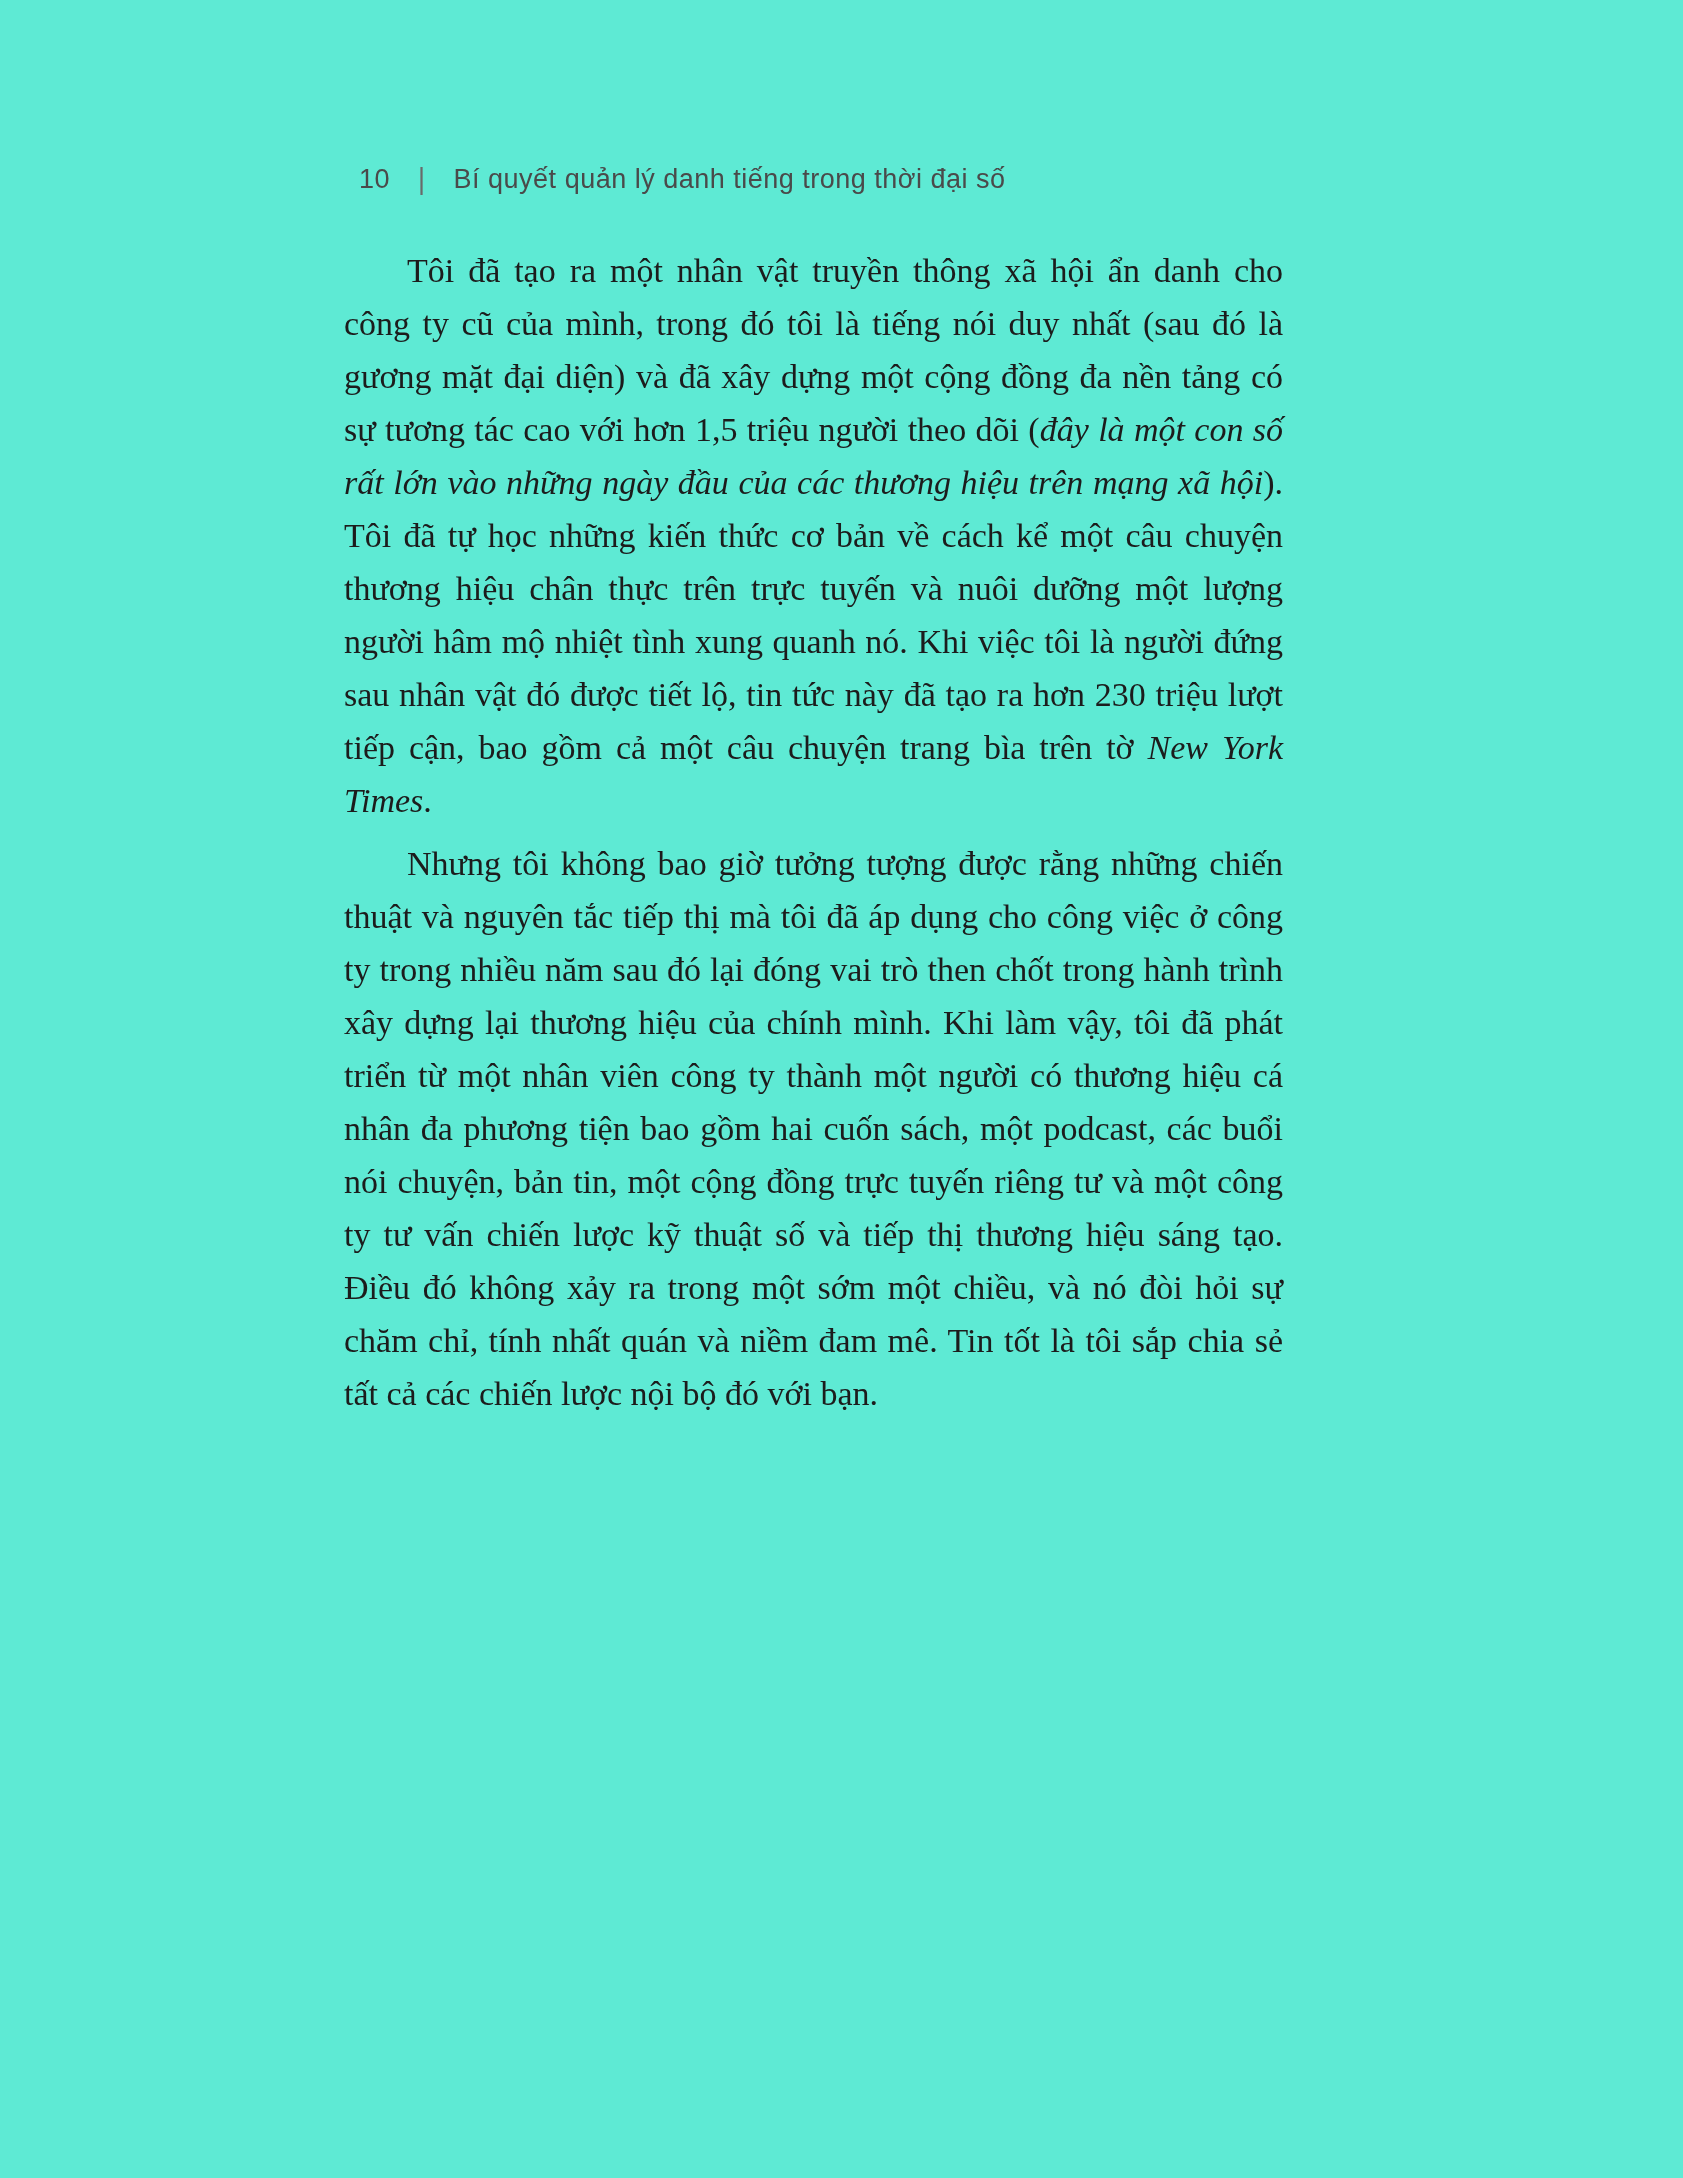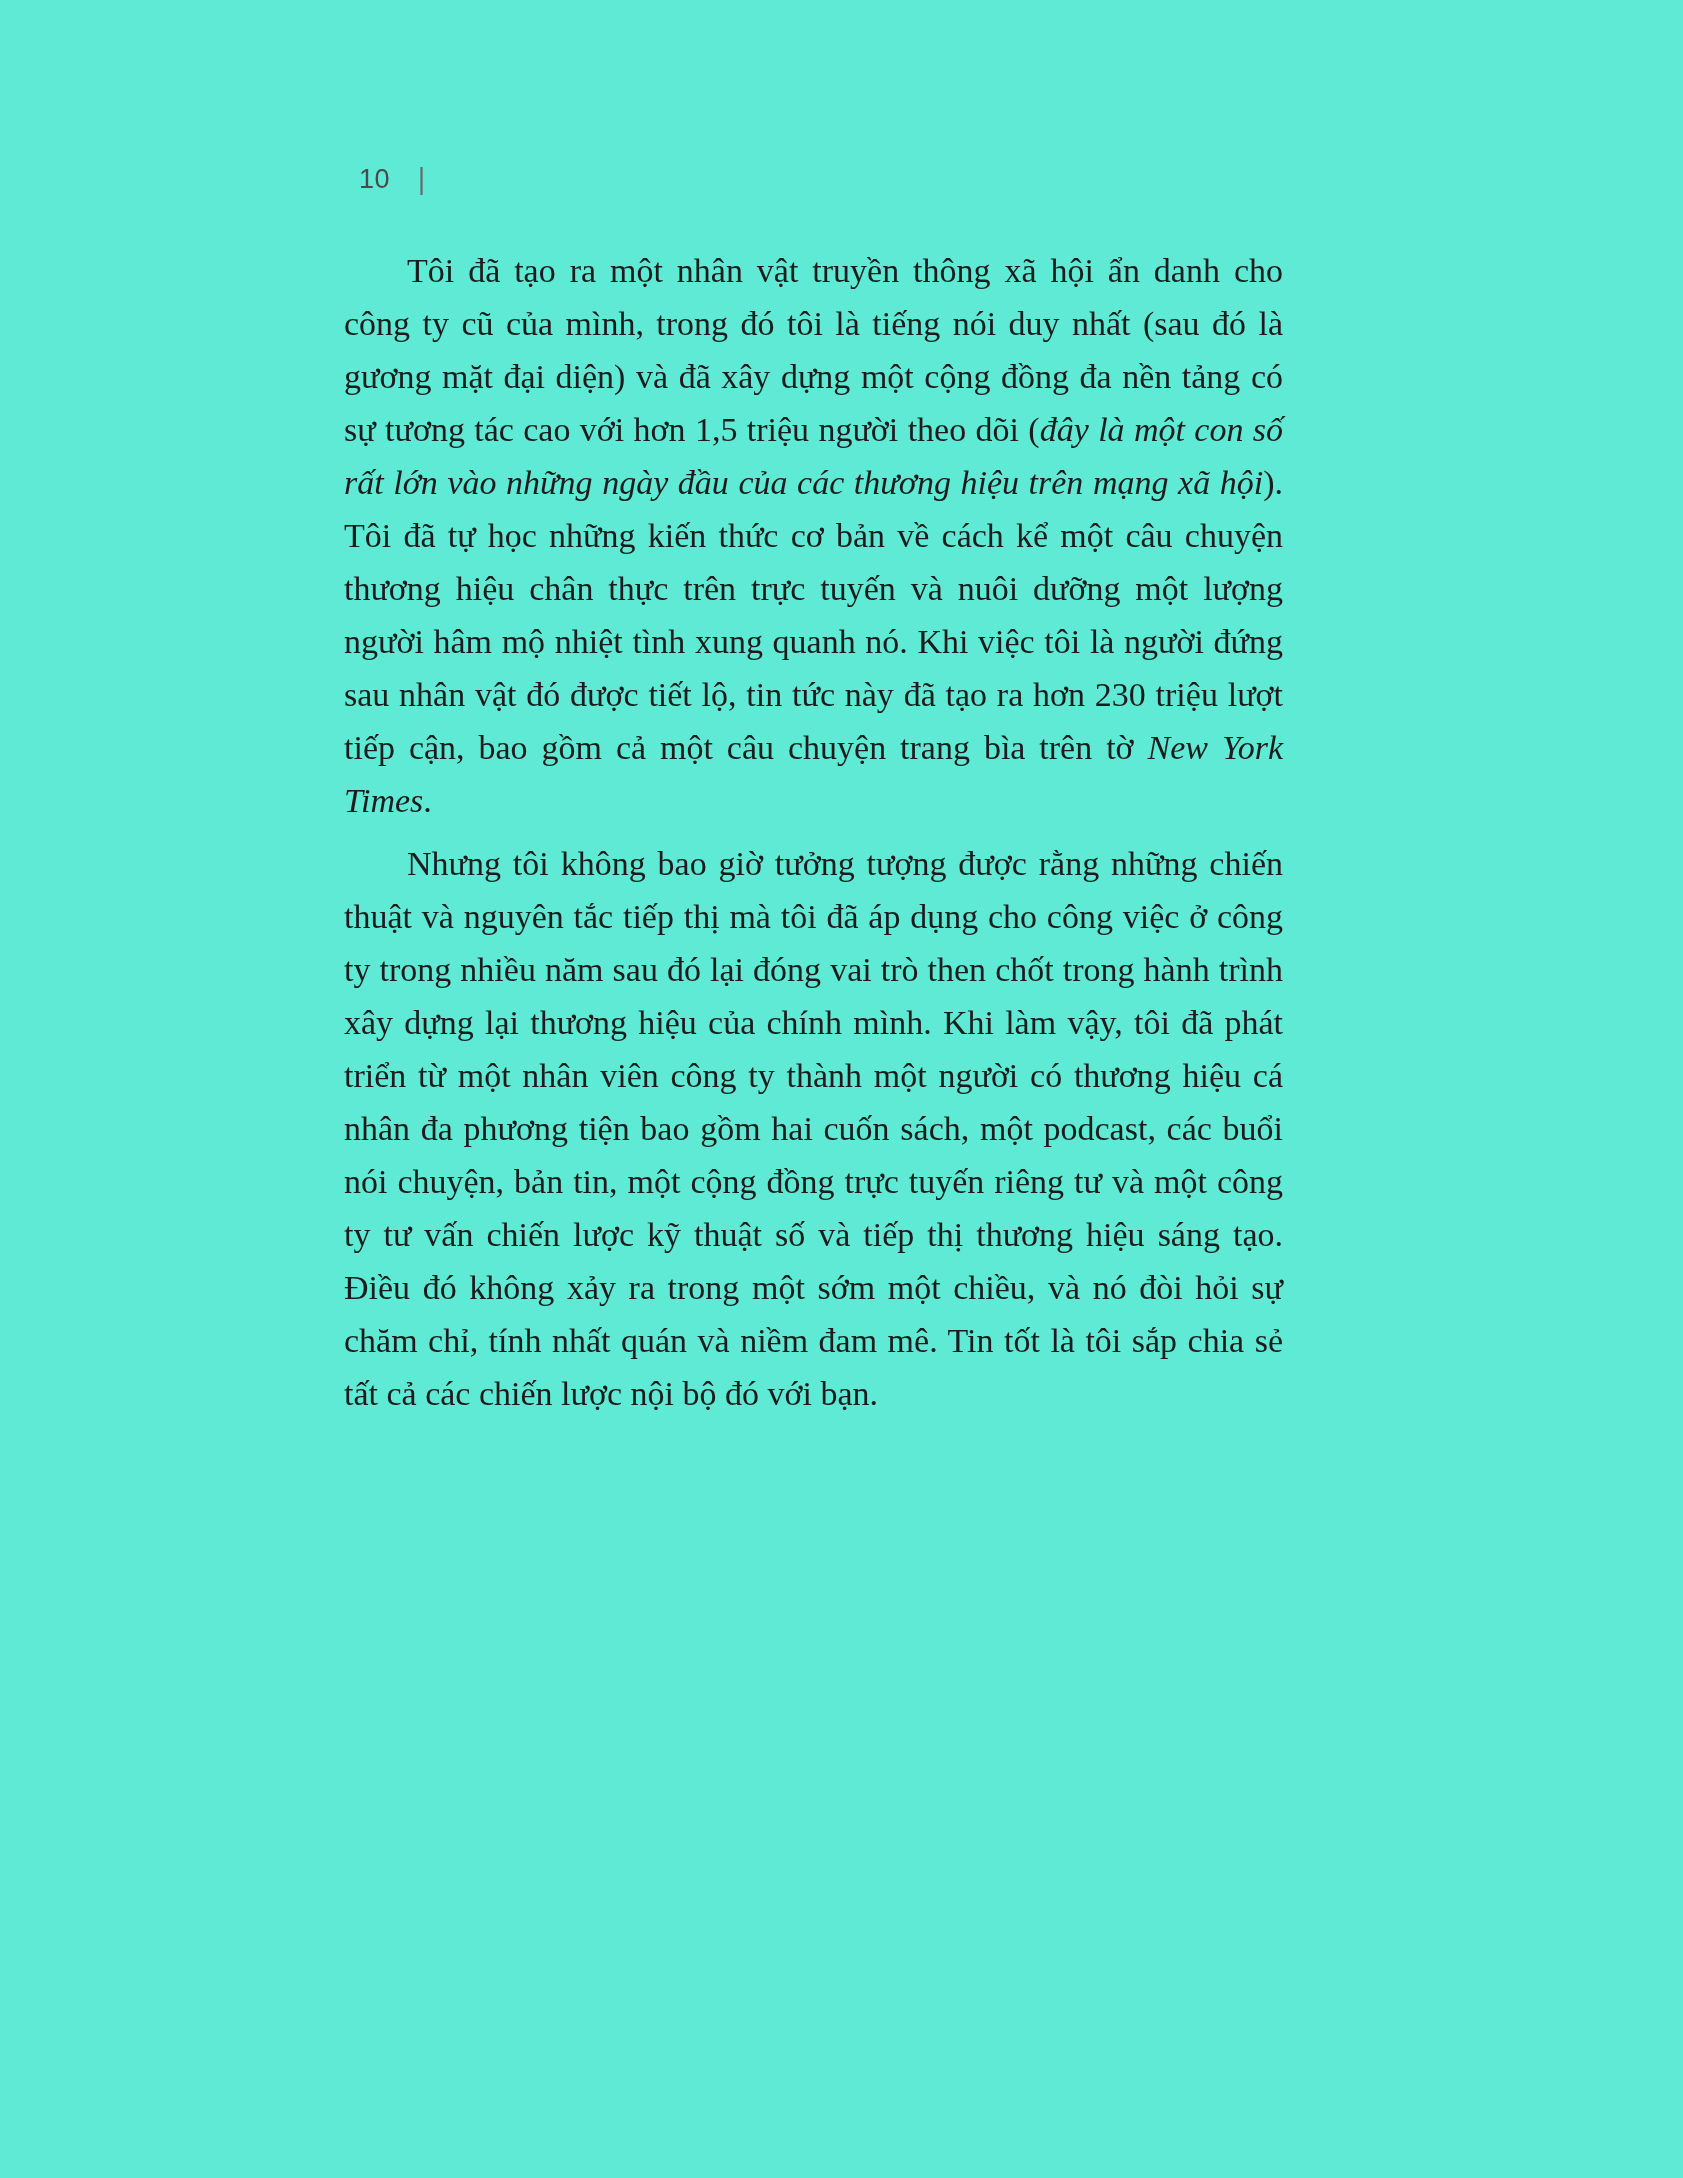--- a/index.html
+++ b/index.html
@@ -56,20 +56,21 @@
   }
 </style>
 </head>
 <body>
 
 <div class="page">
 
   <header class="page-header">
     <span class="page-number">10</span>
     <span class="header-divider">|</span>
+    <span class="running-title">Bí quyết quản lý danh tiếng trong thời đại số</span>
   </header>
 
   <main class="page-body">
 
     <p><span>Tôi đã tạo ra một nhân vật truyền thông xã hội ẩn danh cho công ty cũ của mình, trong đó tôi là tiếng nói duy nhất (sau đó là gương mặt đại diện) và đã xây dựng một cộng đồng đa nền tảng có sự tương tác cao với hơn 1,5 triệu người theo dõi (</span><em>đây là một con số rất lớn vào những ngày đầu của các thương hiệu trên mạng xã hội</em><span>). Tôi đã tự học những kiến thức cơ bản về cách kể một câu chuyện thương hiệu chân thực trên trực tuyến và nuôi dưỡng một lượng người hâm mộ nhiệt tình xung quanh nó. Khi việc tôi là người đứng sau nhân vật đó được tiết lộ, tin tức này đã tạo ra hơn 230 triệu lượt tiếp cận, bao gồm cả một câu chuyện trang bìa trên tờ </span><em>New York Times</em><span>.</span></p>
 
     <p>Nhưng tôi không bao giờ tưởng tượng được rằng những chiến thuật và nguyên tắc tiếp thị mà tôi đã áp dụng cho công việc ở công ty trong nhiều năm sau đó lại đóng vai trò then chốt trong hành trình xây dựng lại thương hiệu của chính mình. Khi làm vậy, tôi đã phát triển từ một nhân viên công ty thành một người có thương hiệu cá nhân đa phương tiện bao gồm hai cuốn sách, một podcast, các buổi nói chuyện, bản tin, một cộng đồng trực tuyến riêng tư và một công ty tư vấn chiến lược kỹ thuật số và tiếp thị thương hiệu sáng tạo. Điều đó không xảy ra trong một sớm một chiều, và nó đòi hỏi sự chăm chỉ, tính nhất quán và niềm đam mê. Tin tốt là tôi sắp chia sẻ tất cả các chiến lược nội bộ đó với bạn.</p>
 
   </main>
 

